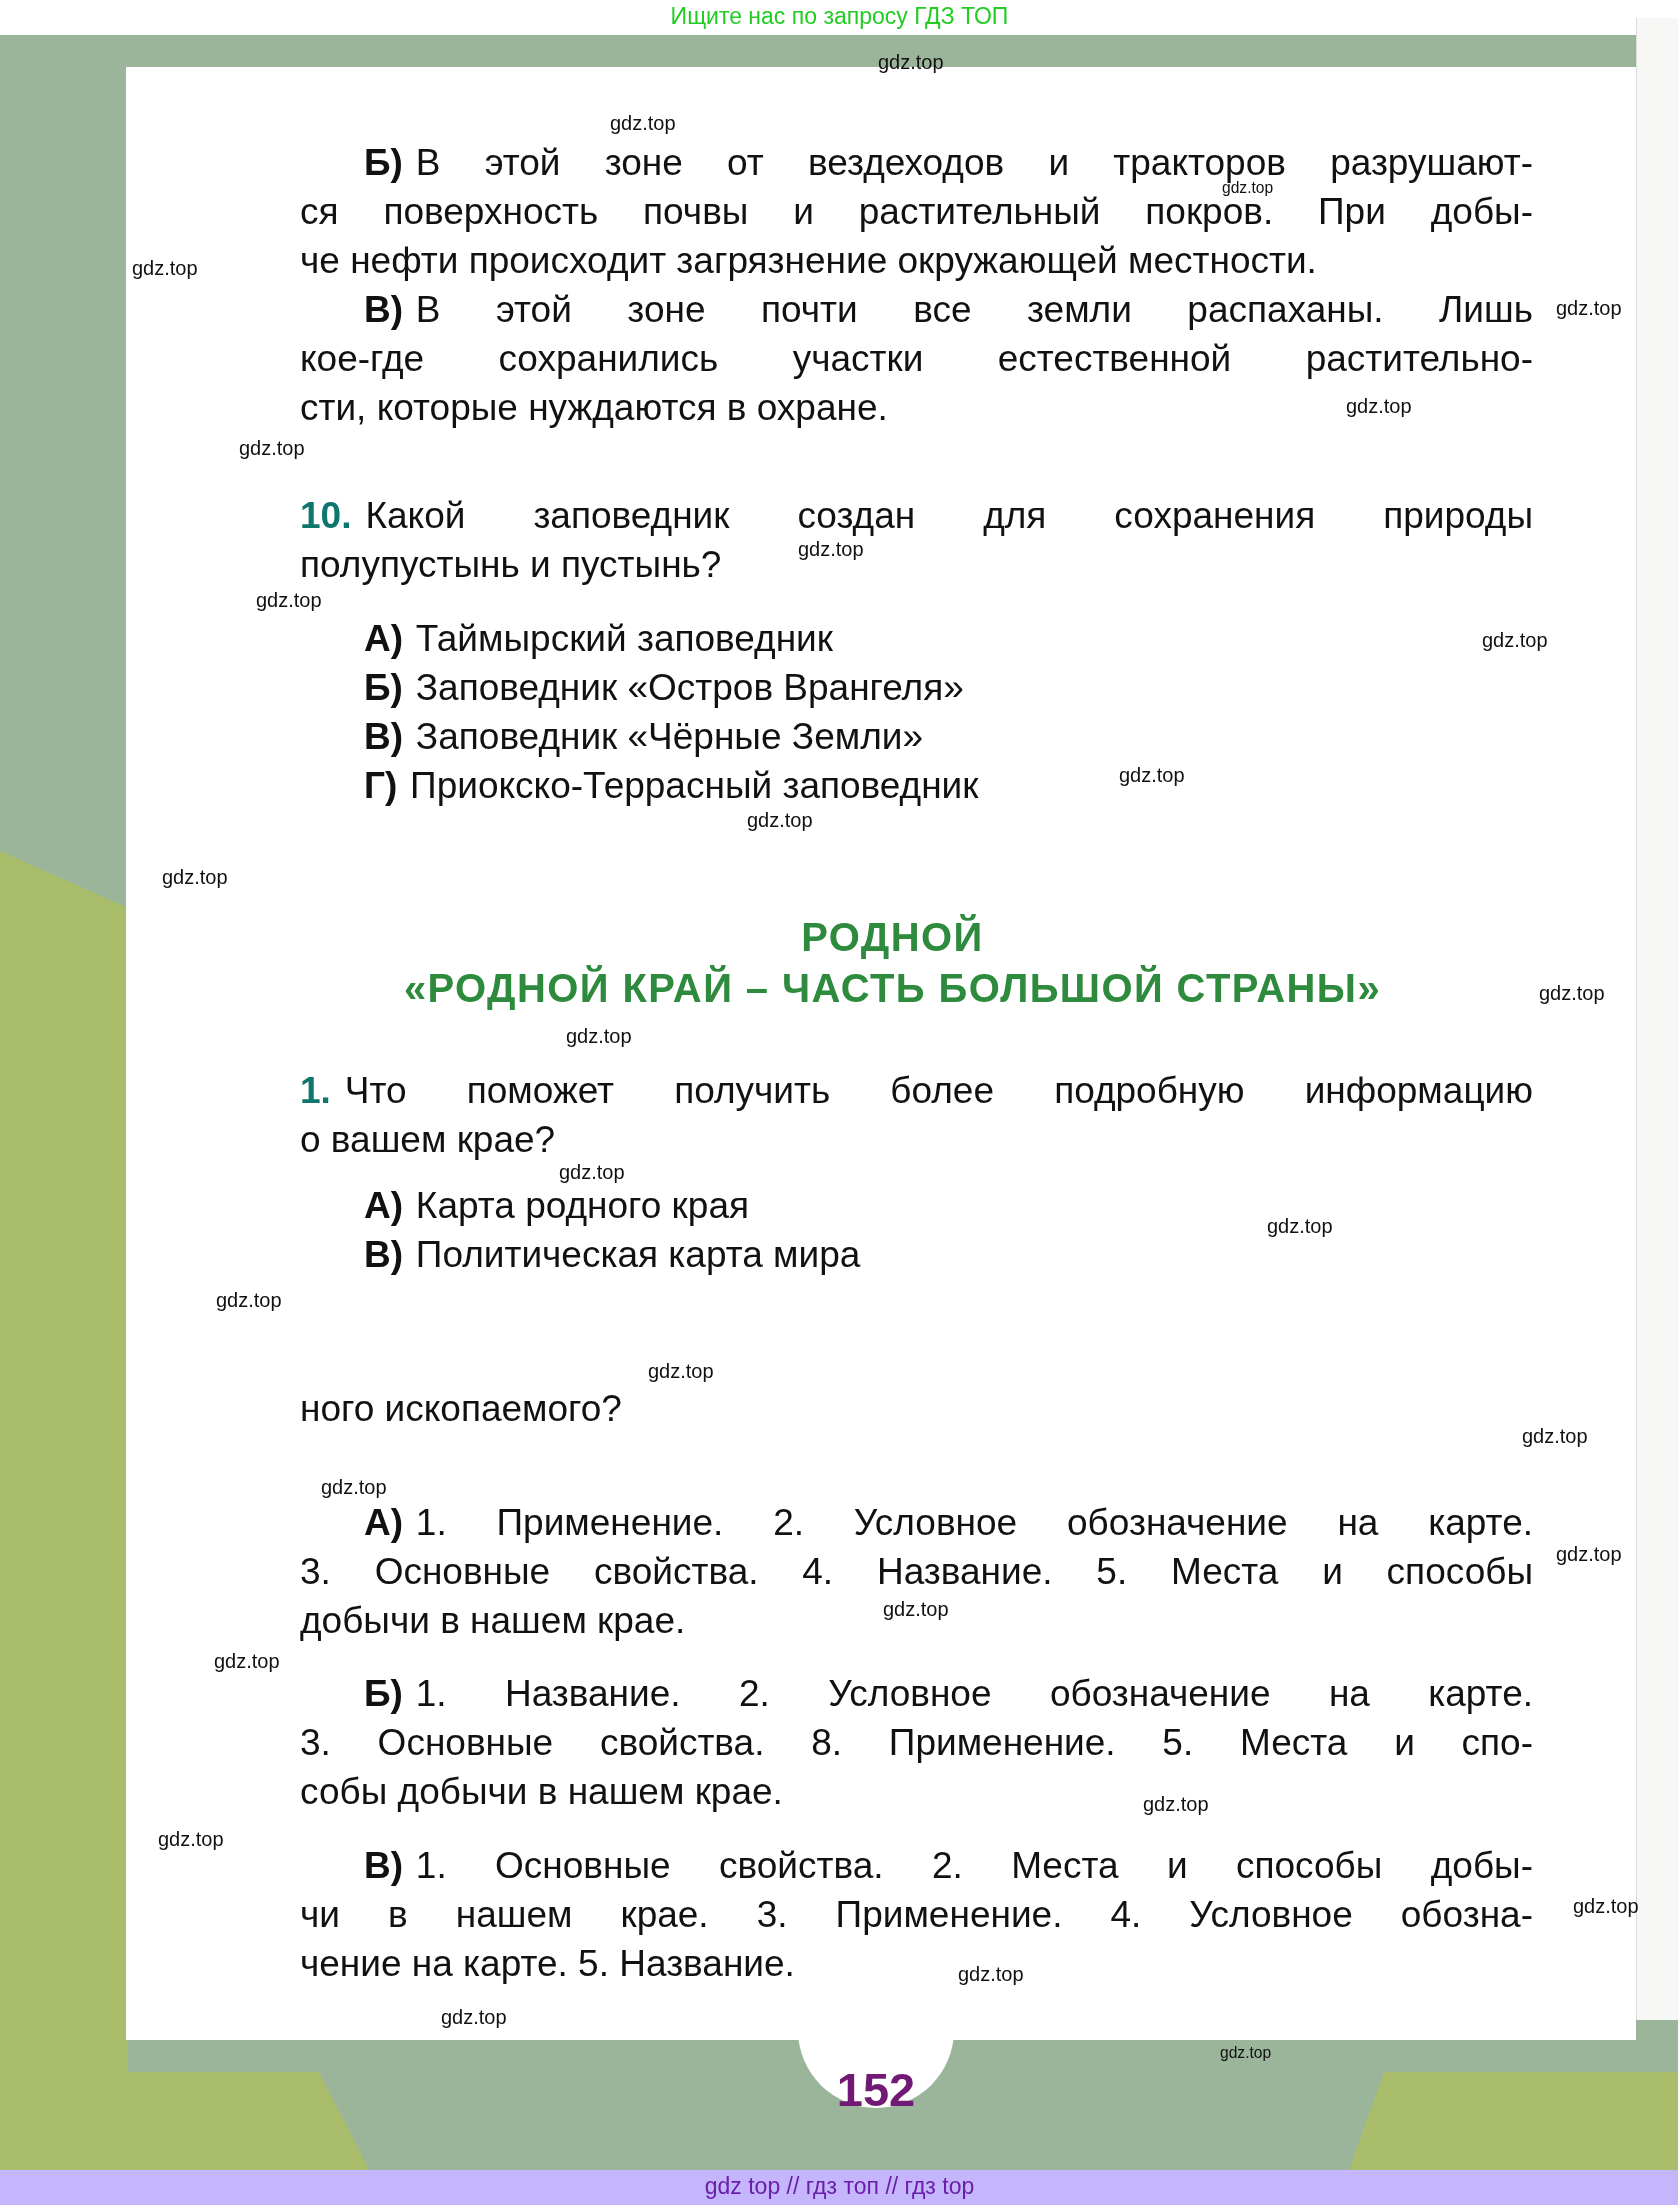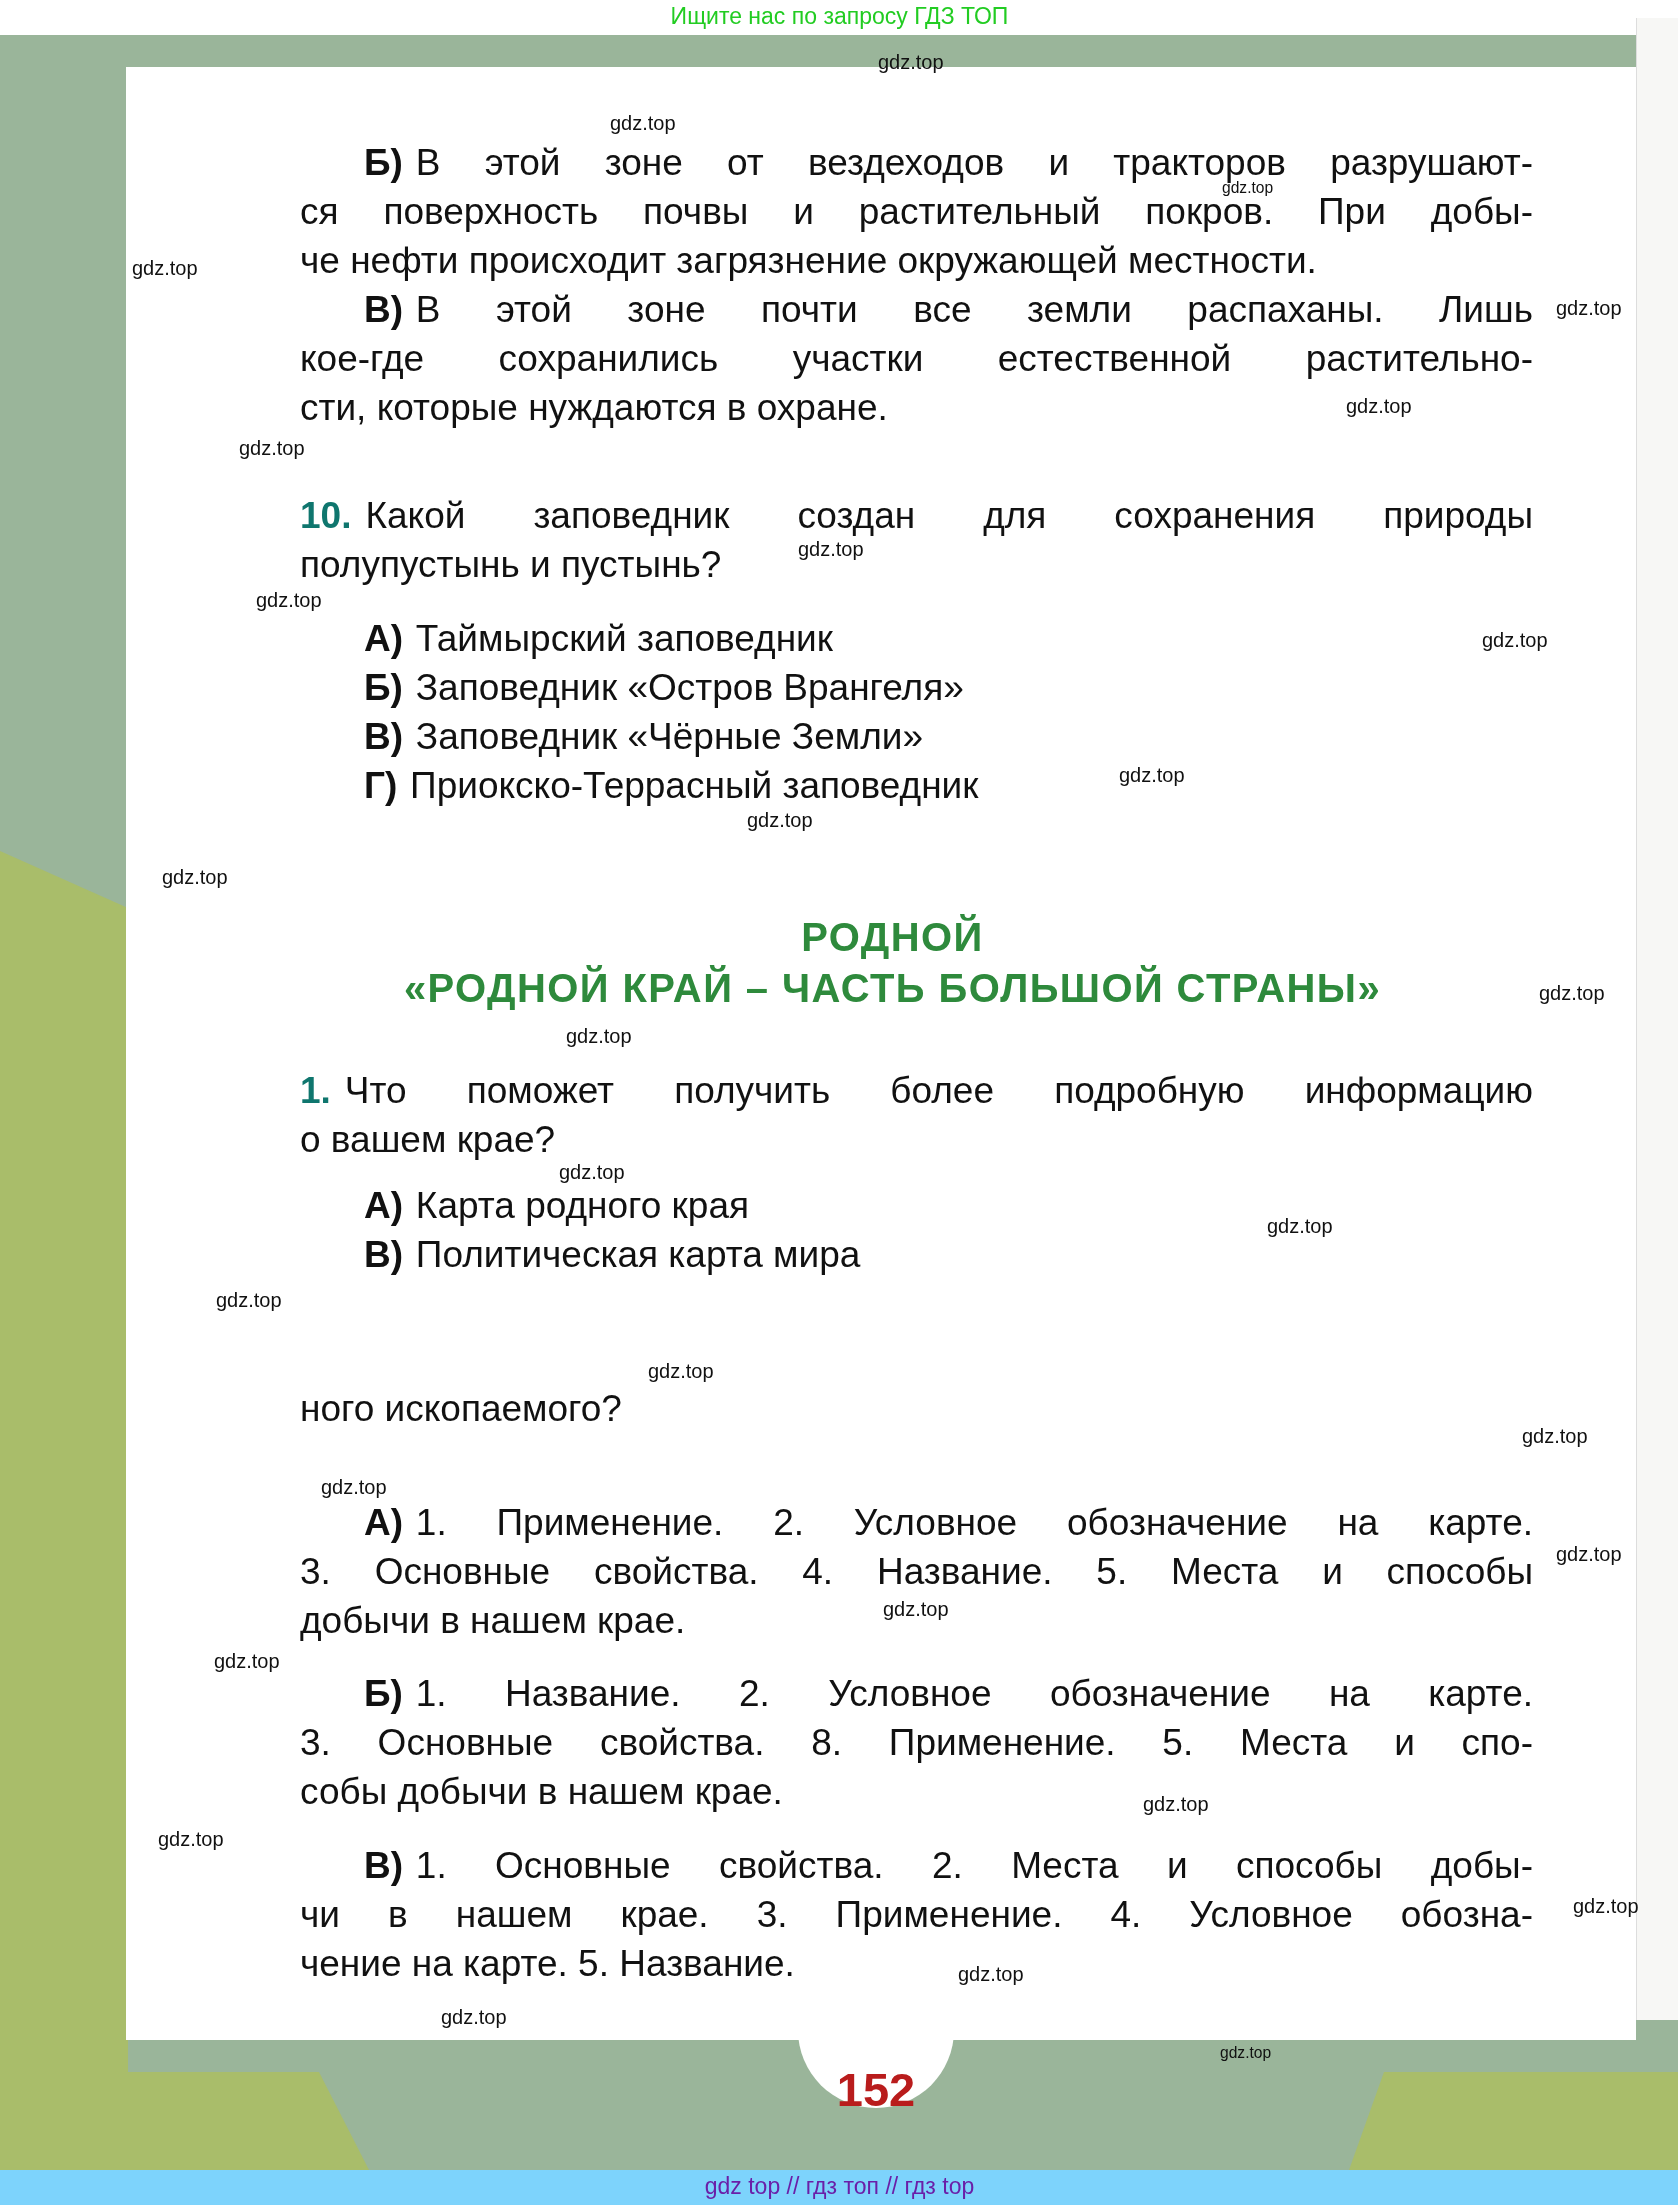--- a/index.html
+++ b/index.html
@@ -9,21 +9,21 @@
     font-family: "Liberation Sans", "DejaVu Sans", sans-serif;
   }
   .top-banner {
     position: absolute; left: 0; top: 0; width: 1679px; height: 35px;
     background: #ffffff; text-align: center;
     color: #22cc22; font-size: 23px; line-height: 33px;
     font-family: "Liberation Sans", sans-serif;
   }
   .bottom-banner {
     position: absolute; left: 0; top: 2170px; width: 1679px; height: 35px;
-    background: #7dd3fc; text-align: center;
+    background: #c4b5fd; text-align: center;
     color: #6a1fa8; font-size: 23px; line-height: 33px;
   }
   .book-bg {
     position: absolute; left: 0; top: 35px; width: 1679px; height: 2135px;
     background: #9ab59a;
     overflow: hidden;
   }
   .bg-left-green {
     position: absolute; left: 0; top: 0; width: 1679px; height: 2135px;
     background: #a9bd6a;
@@ -46,21 +46,21 @@
   .page {
     position: absolute; left: 126px; top: 67px; width: 1510px; height: 1973px;
     background: #ffffff;
   }
   .page-tab {
     position: absolute; left: 798px; top: 2002px; width: 156px; height: 106px;
     background: #ffffff; border-radius: 0 0 78px 78px;
   }
   .page-number {
     position: absolute; left: 798px; top: 2062px; width: 156px;
-    text-align: center; font-size: 47px; font-weight: bold; color: #b91c1c;
+    text-align: center; font-size: 47px; font-weight: bold; color: #701a75;
   }
   .text-block {
     position: absolute; left: 252px; width: 1281px;
     font-size: 37px; color: #111; line-height: 49px;
   }
   .line { display: block; text-align: justify; text-align-last: justify; white-space: nowrap; margin-left: 48px; }
   .line.last { text-align-last: left; }
   .opt-label { font-weight: bold; margin-right: 12.8px; }
   .q-num { color: #0f766e; font-weight: bold; margin-right: 14px; }
   .indent { padding-left: 64px; }

